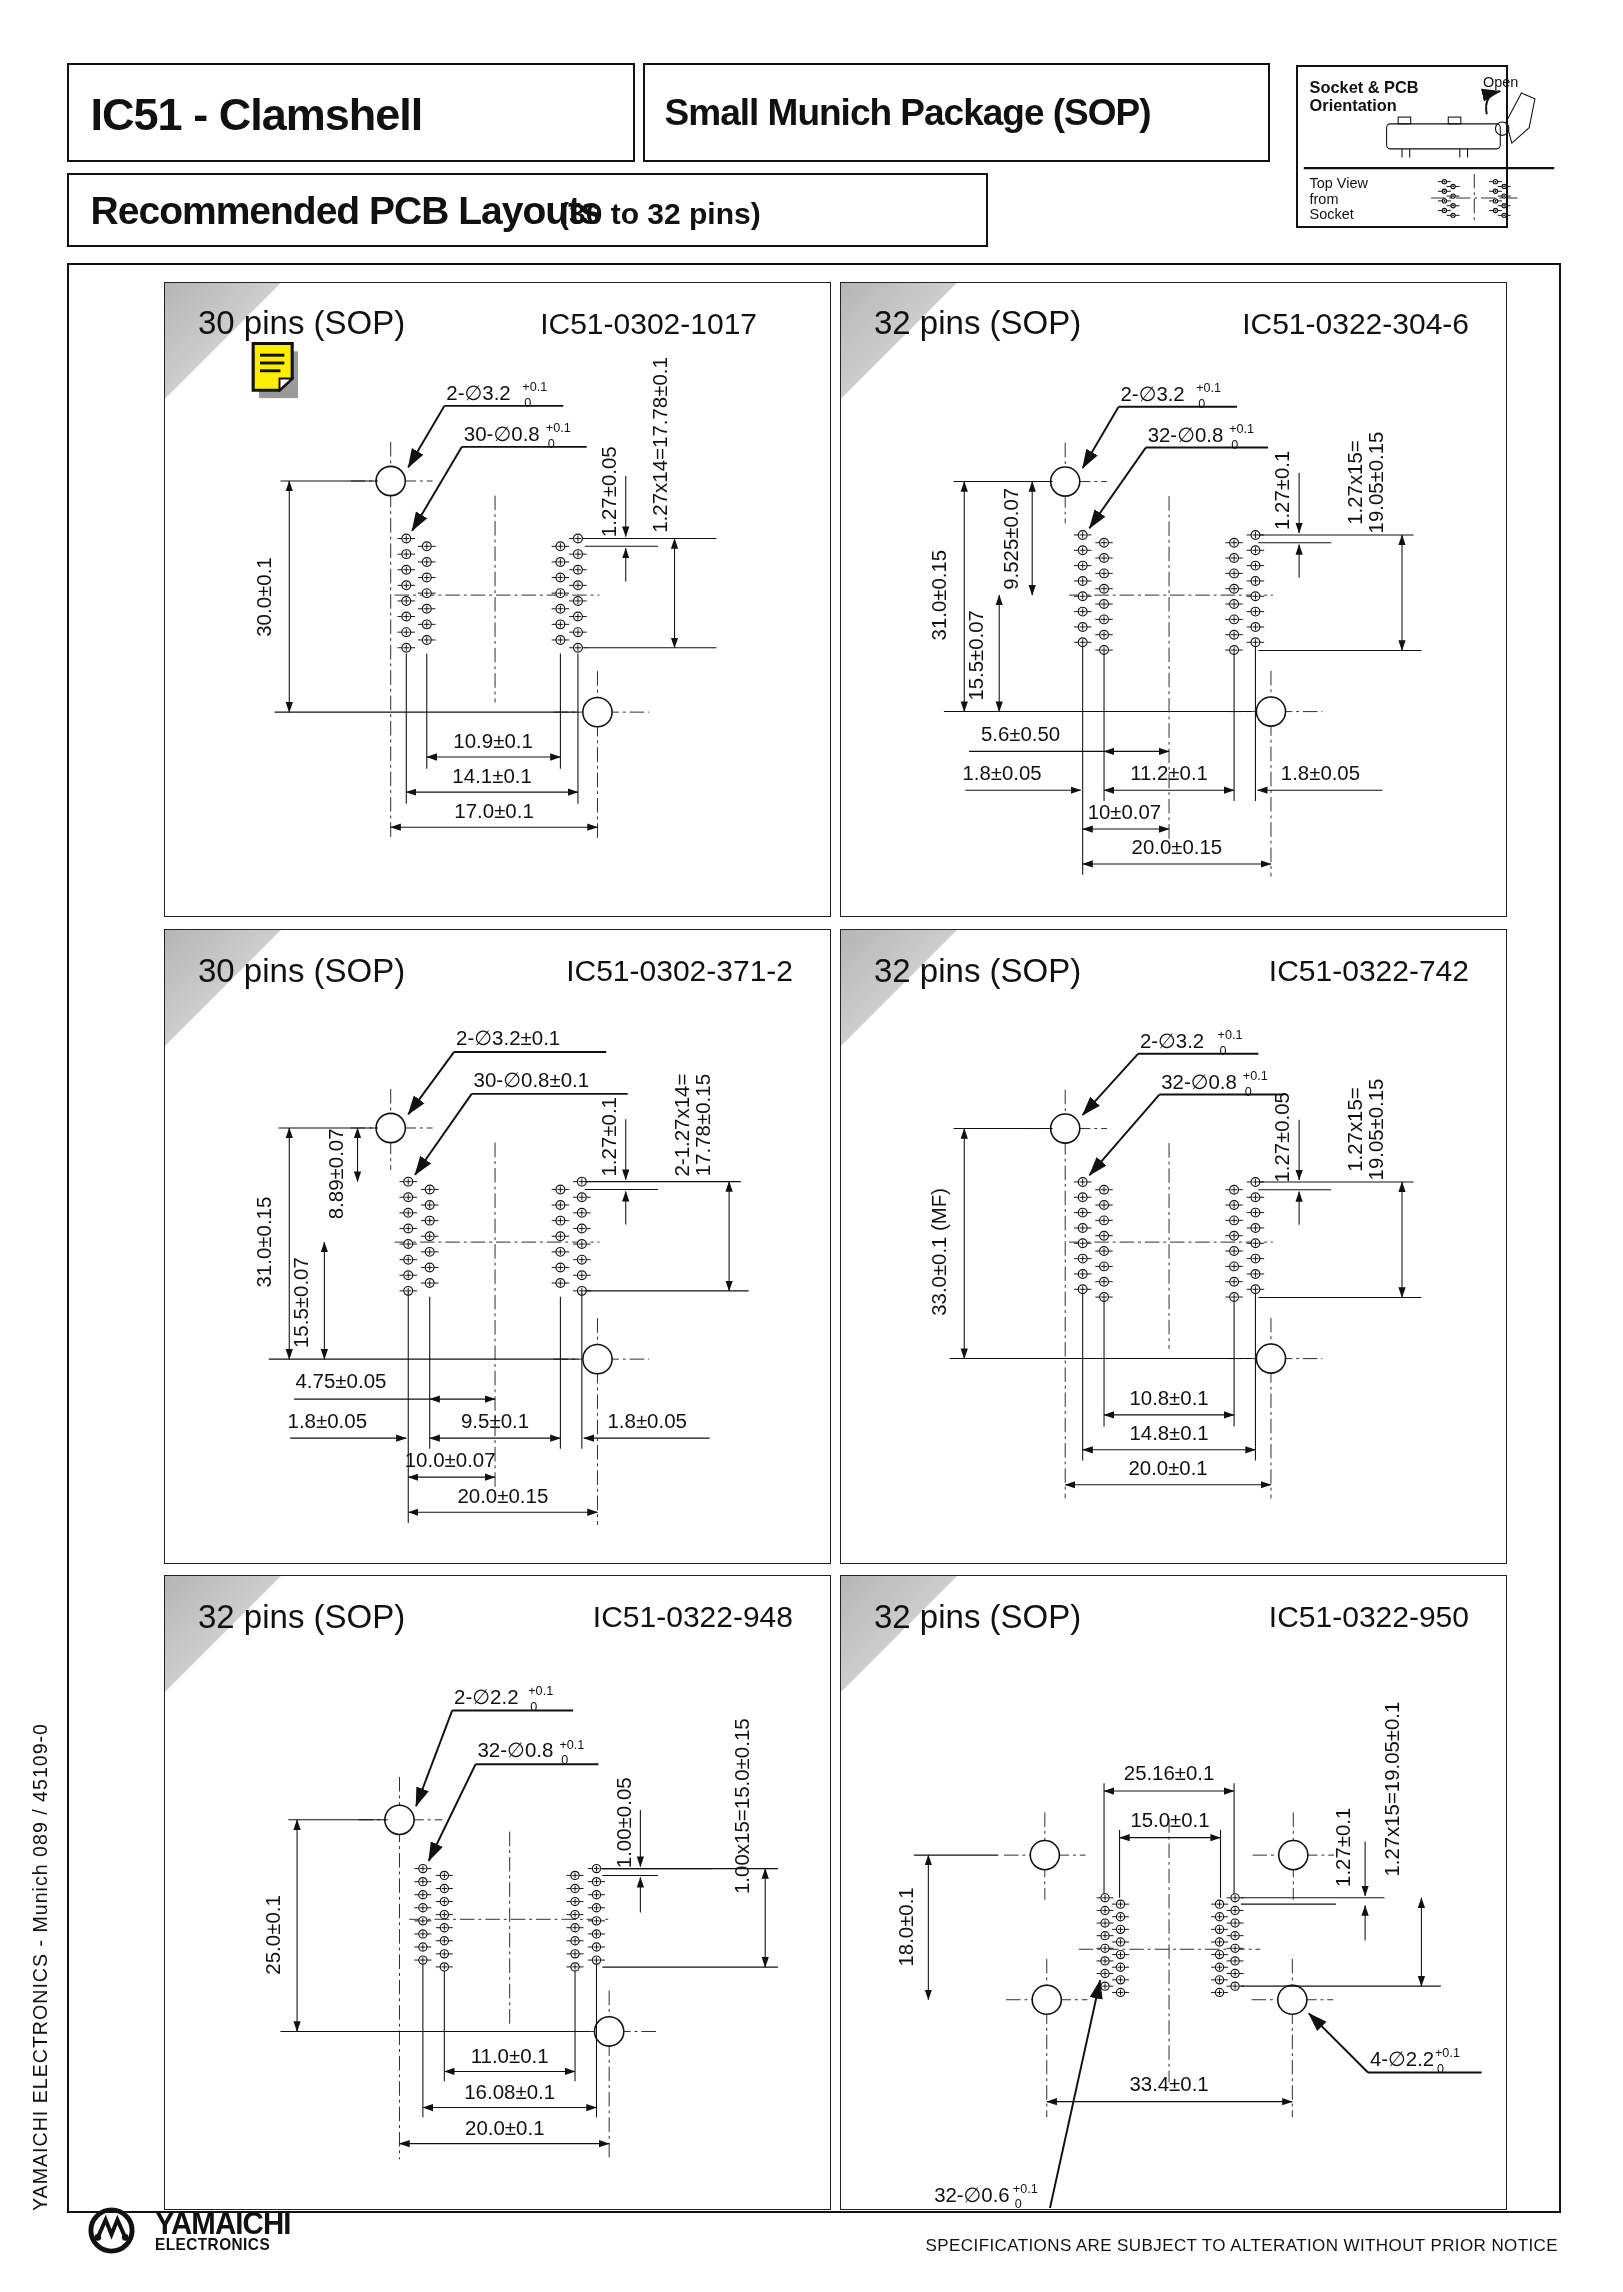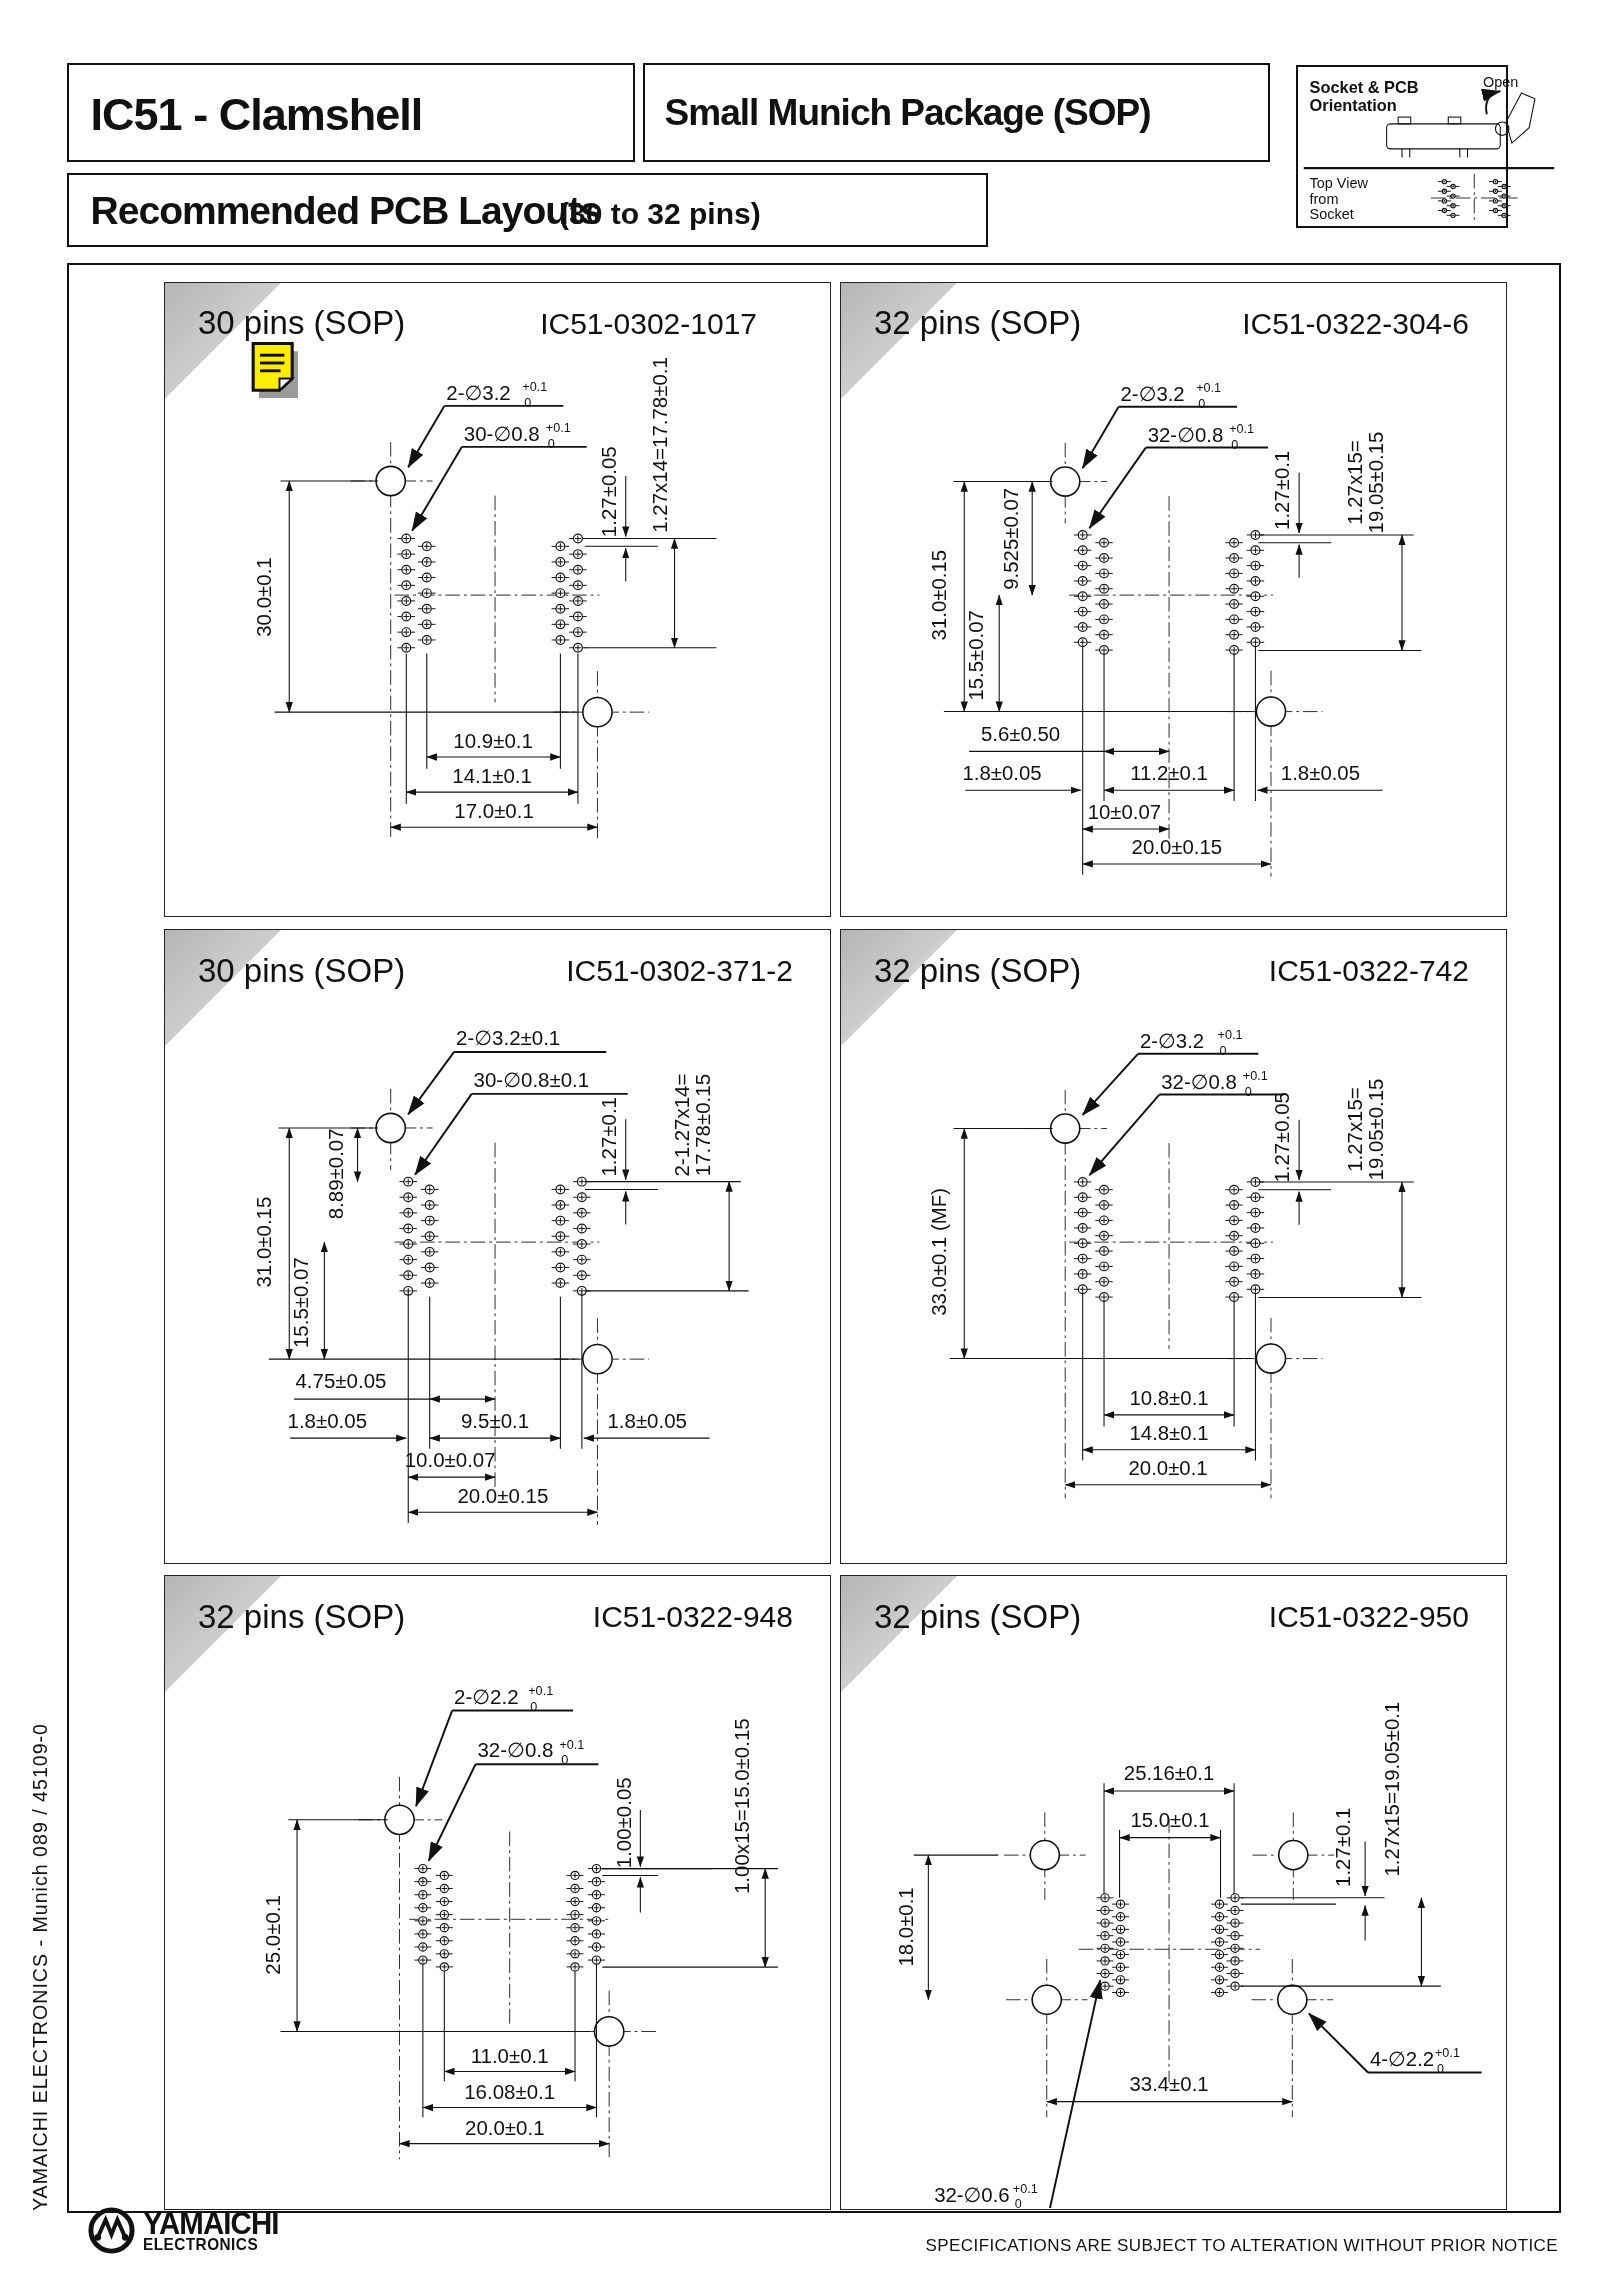--- a/index.html
+++ b/index.html
@@ -29,21 +29,21 @@
   .ldr{stroke:#111;stroke-width:2;fill:none;marker-end:url(#arr);}
   .ul{stroke:#111;stroke-width:2;fill:none;}
   .hole{fill:#fff;stroke:#111;stroke-width:1.6;}
   .pad{fill:#fff;stroke:#111;stroke-width:1.2;}
   .thin{stroke:#111;stroke-width:1;}
   .txt{font-size:21px;}
   .tol{font-size:13px;}
   .mid{text-anchor:middle;}
   .sidetext{position:absolute;left:29px;top:2211px;transform:rotate(-90deg);transform-origin:0 0;width:716px;font-size:19.6px;letter-spacing:1px;white-space:nowrap;}
   .footer-notice{position:absolute;right:65px;top:2236px;font-size:17px;letter-spacing:0.4px;display:flex;gap:25.5px;flex-direction:column;}
-  .logo{position:absolute;left:86px;top:2205px;display:flex;align-items:center;gap:6px;}
+  .logo{position:absolute;left:86px;top:2205px;display:flex;align-items:center;gap:18px;}
   .logo-text{display:flex;flex-direction:column;line-height:1;transform:scaleX(.92);transform-origin:left;}
   .logo-top{font-size:32px;font-weight:800;letter-spacing:-1px;}
   .logo-bot{font-size:16.7px;font-weight:800;letter-spacing:0.5px;margin-top:-2px;}
   .obx-t{font-size:17px;font-weight:700;}
   .obx-s{font-size:15px;}
 </style>
 </head>
 <body>
 
 <svg width="0" height="0" style="position:absolute">

